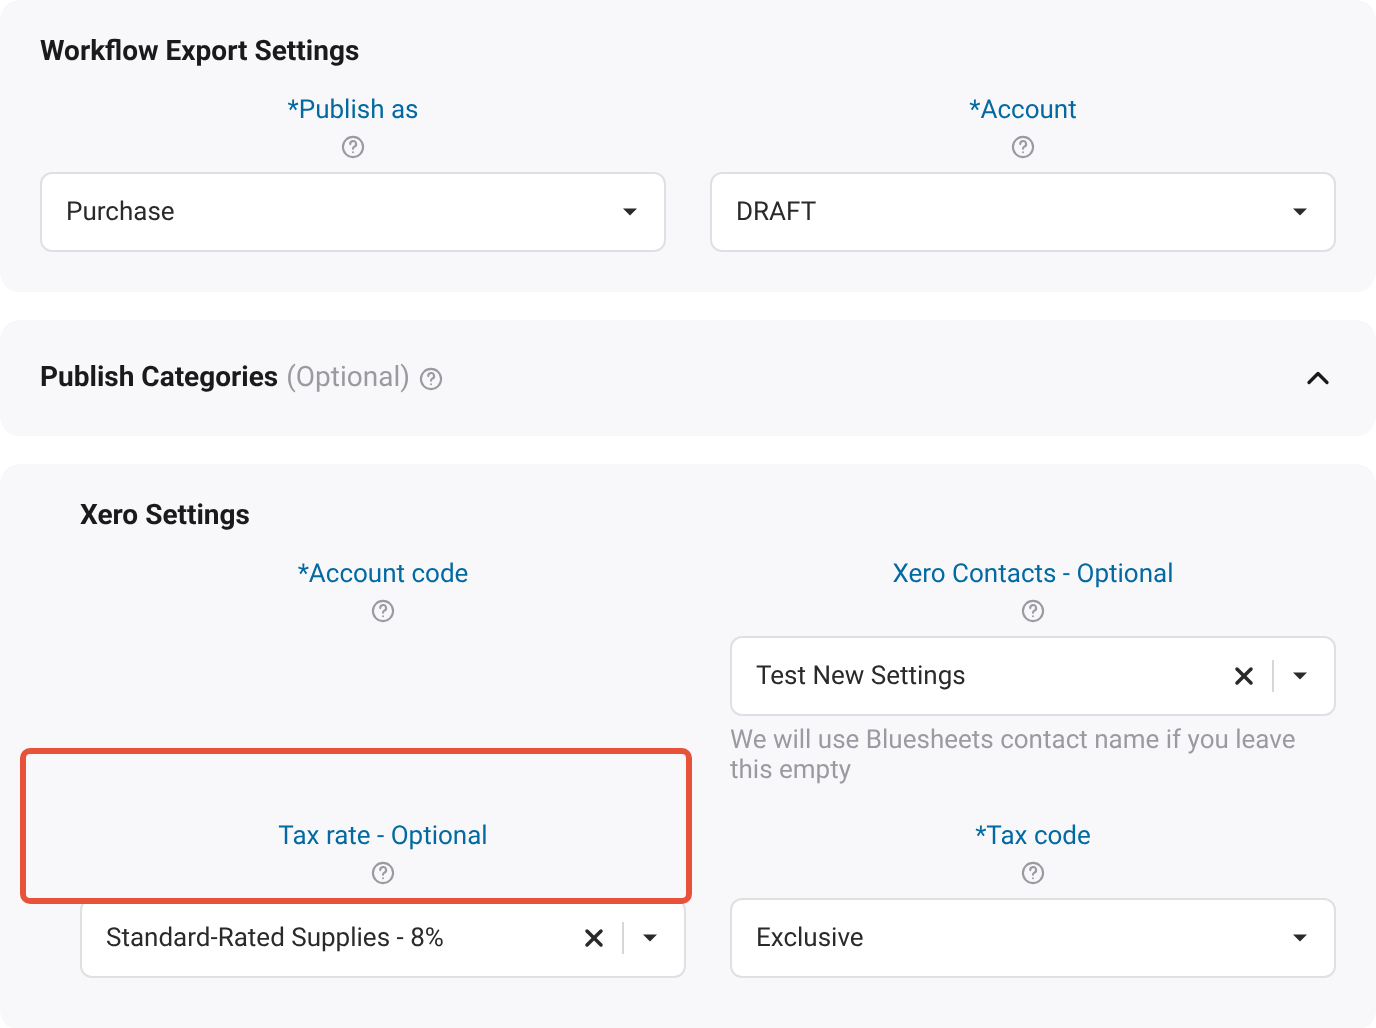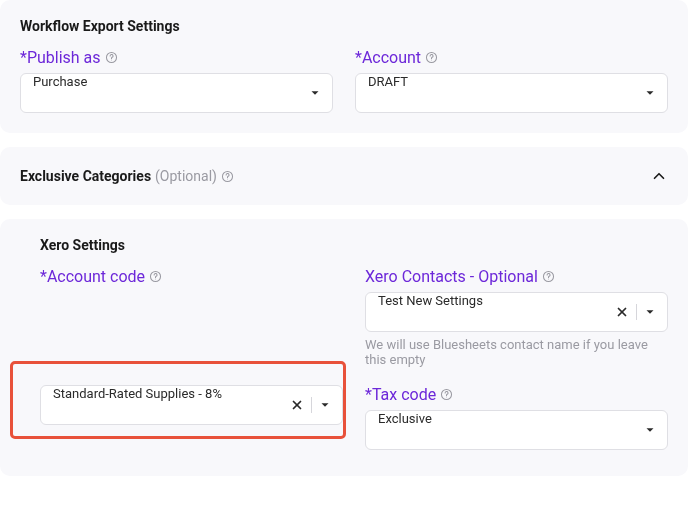--- a/index.html
+++ b/index.html
@@ -28,33 +28,35 @@
     }
     .row {
       display: flex;
       gap: 22px;
     }
     .col {
       flex: 1;
       min-width: 0;
     }
     .field-label {
-      font-size: 16px;
-      color: #6d28d9;
+      font-size: 13px;
+      color: #0369a1;
       margin-bottom: 6px;
       display: flex;
       align-items: center;
       gap: 4px;
+      flex-direction: column;
     }
     .select-box {
       background: #fff;
       border: 1px solid #dfdfe4;
       border-radius: 6px;
       height: 40px;
       display: flex;
+      align-items: center;
       padding: 0 10px 0 12px;
       justify-content: space-between;
       font-size: 13px;
       color: #2a2a2a;
     }
     .select-value {
       overflow: hidden;
       text-overflow: ellipsis;
       white-space: nowrap;
     }
@@ -178,21 +180,21 @@
           </span>
         </span>
       </div>
     </div>
   </div>
 </div>
 
 <div class="panel" style="padding:20px 20px;">
   <div class="tracking-header">
     <div class="tracking-title">
-      <span>Exclusive Categories</span>
+      <span>Publish Categories</span>
       <span class="optional-text">(Optional)</span>
       <span class="help-icon">
         <svg viewBox="0 0 16 16" width="13" height="13" fill="none" stroke="currentColor" stroke-width="1.3">
           <circle cx="8" cy="8" r="6.2"></circle>
           <path d="M6.3 6.2a1.8 1.8 0 1 1 2.5 1.6c-.6.3-.8.7-.8 1.3" stroke-linecap="round"></path>
           <circle cx="8" cy="11.2" r="0.6" fill="currentColor" stroke="none"></circle>
         </svg>
       </span>
     </div>
     <span class="chevron">
@@ -246,20 +248,30 @@
               </svg>
           </span>
         </span>
       </div>
       <div class="hint">We will use Bluesheets contact name if you leave this empty</div>
     </div>
   </div>
 
   <div class="row" style="margin-top:18px;">
     <div class="col">
+      <div class="field-label">
+        <span>Tax rate - Optional</span>
+        <span class="help-icon">
+          <svg viewBox="0 0 16 16" width="13" height="13" fill="none" stroke="currentColor" stroke-width="1.3">
+            <circle cx="8" cy="8" r="6.2"></circle>
+            <path d="M6.3 6.2a1.8 1.8 0 1 1 2.5 1.6c-.6.3-.8.7-.8 1.3" stroke-linecap="round"></path>
+            <circle cx="8" cy="11.2" r="0.6" fill="currentColor" stroke="none"></circle>
+          </svg>
+        </span>
+      </div>
       <div class="select-box">
         <span class="select-value">Standard-Rated Supplies - 8%</span>
         <span class="select-actions">
           <span class="x-icon">
             <svg viewBox="0 0 16 16" width="14" height="14" fill="none" stroke="currentColor" stroke-width="2" stroke-linecap="round">
               <line x1="4" y1="4" x2="12" y2="12"></line>
                 <line x1="12" y1="4" x2="4" y2="12"></line>
             </svg>
           </span>
           <span class="sep"></span>

